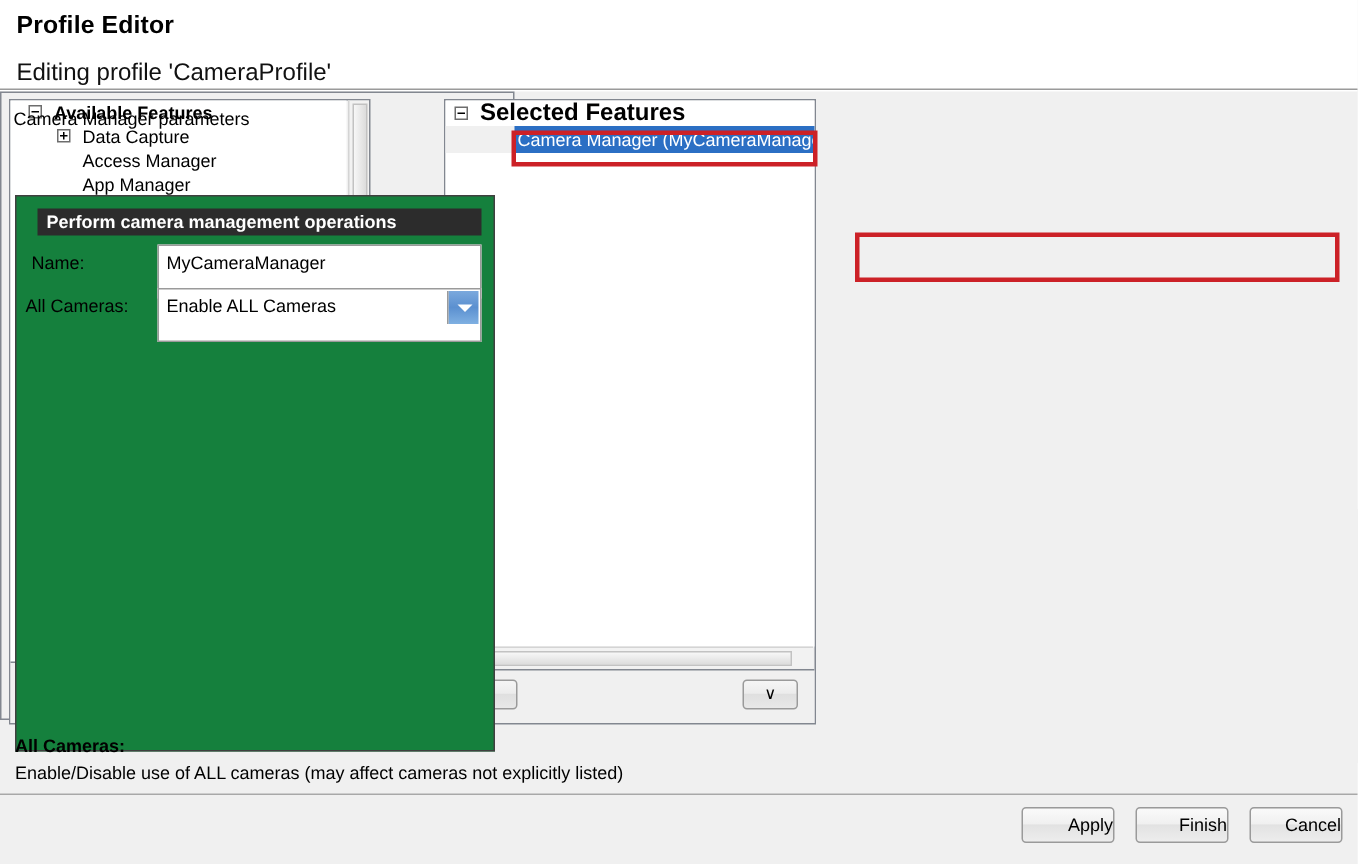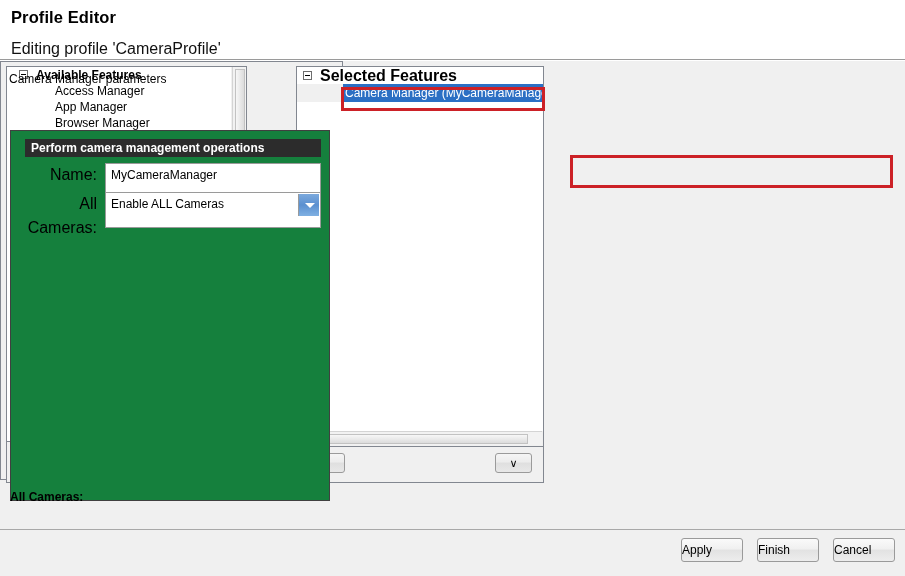--- a/index.html
+++ b/index.html
@@ -286,22 +286,22 @@
     left: 0;
     width: 320px;
     height: 25px;
   }
   #row-name { top: 32px; }
   #row-allcams { top: 61px; }
   .field-label {
     position: absolute;
     left: 0;
     width: 86px;
-    text-align: right;
-    font-size: 16px;
+    text-align: left;
+    font-size: 12px;
     line-height: 24px;
   }
   #lbl-name { left: 10px; width: 76px; }
   #lbl-allcams { left: 6px; width: 80px; }
   .field-input {
     position: absolute;
     left: 94px;
     width: 216px;
     height: 36px;
     background: #ffffff;
@@ -365,21 +365,21 @@
   }
   .dlg-btn {
     position: absolute;
     top: 8px;
     width: 62px; height: 24px;
     background: linear-gradient(to bottom, #fafafa 0%, #f0f0f0 46%, #e2e2e2 50%, #ededed 100%);
     border: 1px solid #9a9a9a;
     border-radius: 3px;
     font-size: 12px;
     font-family: "Liberation Sans", sans-serif;
-    text-align: left;
+    text-align: right;
     line-height: 22px;
     box-sizing: border-box;
     cursor: default;
     color: #000;
   }
   #btn-apply  { left: 681px; }
   #btn-finish { left: 757px; }
   #btn-cancel { left: 833px; }
 </style>
 </head>
@@ -393,20 +393,24 @@
 <div id="body-area">
 
   <div id="available-panel" class="panel">
     <div id="available-list">
 
       <div class="tree-row root">
         <span class="expander" id="exp-root"></span>
         <span>Available Features</span>
       </div>
 
+      <div class="tree-row lvl1-exp">
+        <span class="expander plus" id="exp-dc"></span>
+        <span>Data Capture</span>
+      </div>
 
       <div class="tree-row lvl1"><span>Access Manager</span></div>
       <div class="tree-row lvl1"><span>App Manager</span></div>
       <div class="tree-row lvl1"><span>Browser Manager</span></div>
       <div class="tree-row lvl1"><span>Camera Manager</span></div>
       <div class="tree-row lvl1"><span>Cellular Manager</span></div>
       <div class="tree-row lvl1"><span>Certificate Manager</span></div>
       <div class="tree-row lvl1"><span>Clock</span></div>
       <div class="tree-row lvl1"><span>Dev Admin</span></div>
       <div class="tree-row lvl1"><span>Display Manager</span></div>
@@ -483,20 +487,21 @@
     </div>
   </div>
 
 </div>
 
 <div class="redbox" id="redbox-selected"></div>
 <div class="redbox" id="redbox-dropdown"></div>
 
 <div id="help-area">
   <div id="help-title">All Cameras:</div>
+  <div id="help-text">Enable/Disable use of ALL cameras (may affect cameras not explicitly listed)</div>
 </div>
 
 <div id="footer">
   <div class="dlg-btn" id="btn-apply">
     <span>Apply</span>
   </div>
   <div class="dlg-btn" id="btn-finish">
     <span>Finish</span>
   </div>
   <div class="dlg-btn" id="btn-cancel">

